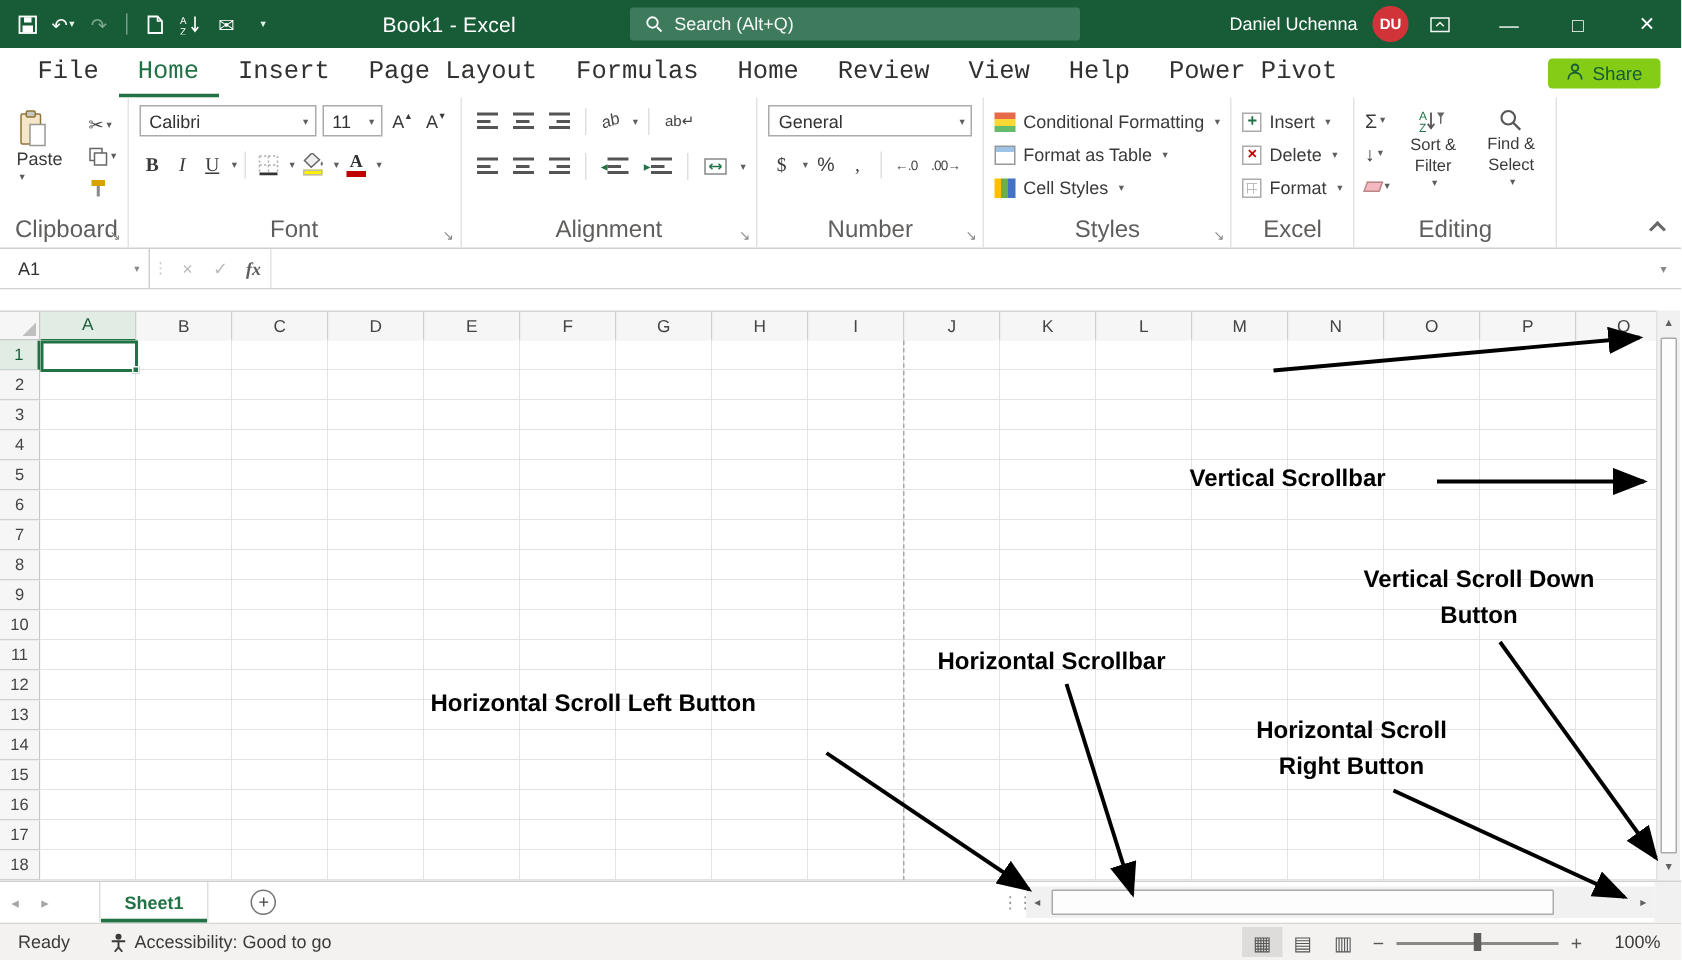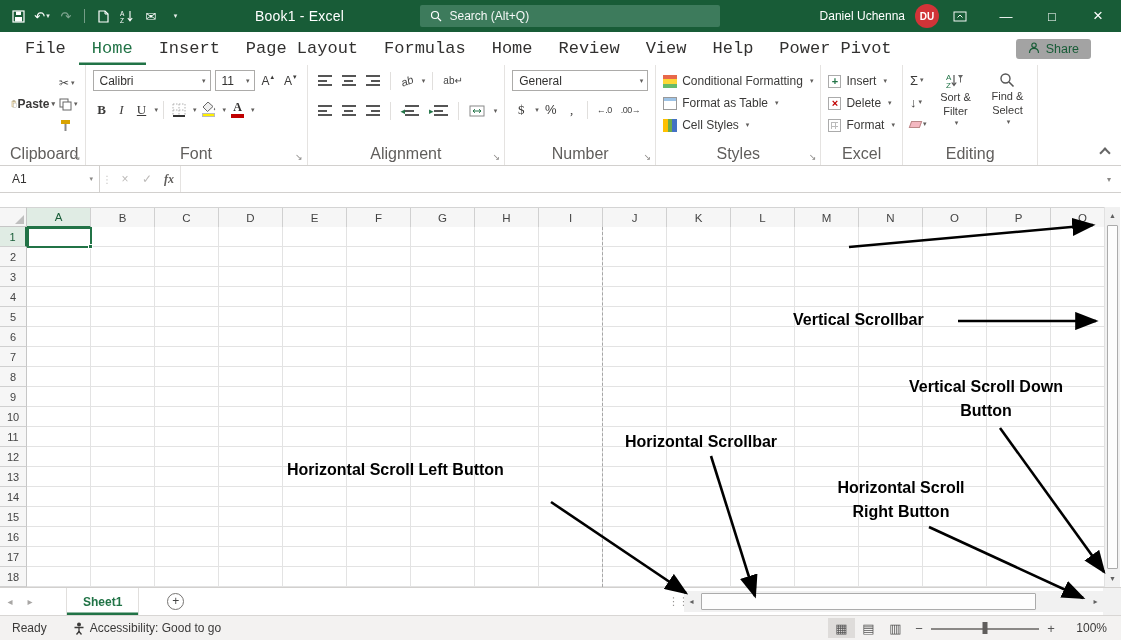--- a/index.html
+++ b/index.html
@@ -24,39 +24,39 @@
     display:inline-flex; align-items:center; justify-content:center; margin-right:14px; }
   .tb-icon { width:30px; text-align:center; font-size:11px; opacity:.95; }
   .win-btn { width:46px; height:32px; display:inline-flex; align-items:center; justify-content:center; font-size:13px; }
   .win-btn.close { font-size:17px; }
 
   
   .tabrow { height:33px; background:#fff; display:flex; align-items:stretch; position:relative; border-bottom:0; }
   .rtab-list { display:flex; align-items:stretch; padding-left:12px; }
   .rtab { padding:0 13px; display:flex; align-items:center; font-size:17px; color:#323130; cursor:default;font-family:Liberation Mono, monospace; }
   .rtab.active { color:#217346; box-shadow: inset 0 -2.5px 0 #217346; }
-  .share-btn { margin-left:auto; margin-right:30px; align-self:center; display:flex; gap:6px;
-    background:#a3a3a3; border-radius:3px; padding:3px 12px; font-size:12.5px; color:#185C37; }
+  .share-btn { margin-left:auto; margin-right:14px; align-self:center; display:flex; gap:6px;
+    background:#84cc16; border-radius:3px; padding:3px 12px; font-size:12.5px; color:#185C37; }
 
   
   .ribbon { height:101px; background:#fff; border-bottom:1px solid #D2D0CE; display:flex; position:relative; padding-left:4px; }
   .rgroup { position:relative; display:flex; flex-direction:column; padding:5px 7px 18px; border-right:1px solid #E5E3E1; }
   .rg-label { position:absolute; bottom:2px; left:0; right:0; text-align:center; font-size:16px; color:#605E5C; }
   .launcher { position:absolute; bottom:3px; right:4px; font-size:9px; color:#8A8886; line-height:1; }
   .row { display:flex; align-items:center; gap:4px; }
   .chev { font-size:7px; color:#605E5C; margin-left:2px; }
   .tool { display:inline-flex; align-items:center; justify-content:center; min-width:18px; height:21px; padding:0 3px;
     font-size:13px; color:#3b3a39; border-radius:2px; }
   .combo { display:flex; align-items:center; justify-content:space-between; border:1px solid #ACABA9; background:#fff;
     height:21px; padding:0 4px 0 6px; font-size:12px; color:#323130; }
 
   
   .clip { flex-direction:row; display:flex; gap:4px; }
-  .paste-btn { display:flex; flex-direction:row; align-items:center; justify-content:flex-start; width:44px; padding-top:3px;
-    font-size:12px; color:#3b3a39;font-weight:bold; }
+  .paste-btn { display:flex; flex-direction:column; justify-content:flex-start; width:44px; padding-top:3px;
+    font-size:12px; color:#3b3a39; }
   .paste-btn .chev { margin-top:1px; }
   .clip-mini { display:flex; flex-direction:column; gap:3px; padding-top:4px; }
   .mini-btn { display:inline-flex; align-items:center; font-size:12px; color:#444; height:18px; }
 
   
   .g-font .r2 { margin-top:8px; gap:2px; }
   .w-font { width:118px; }
   .w-size { width:40px; }
   .tool.b { font-weight:bold; font-family:"Liberation Serif", serif; }
   .tool.i { font-style:italic; font-family:"Liberation Serif", serif; }

